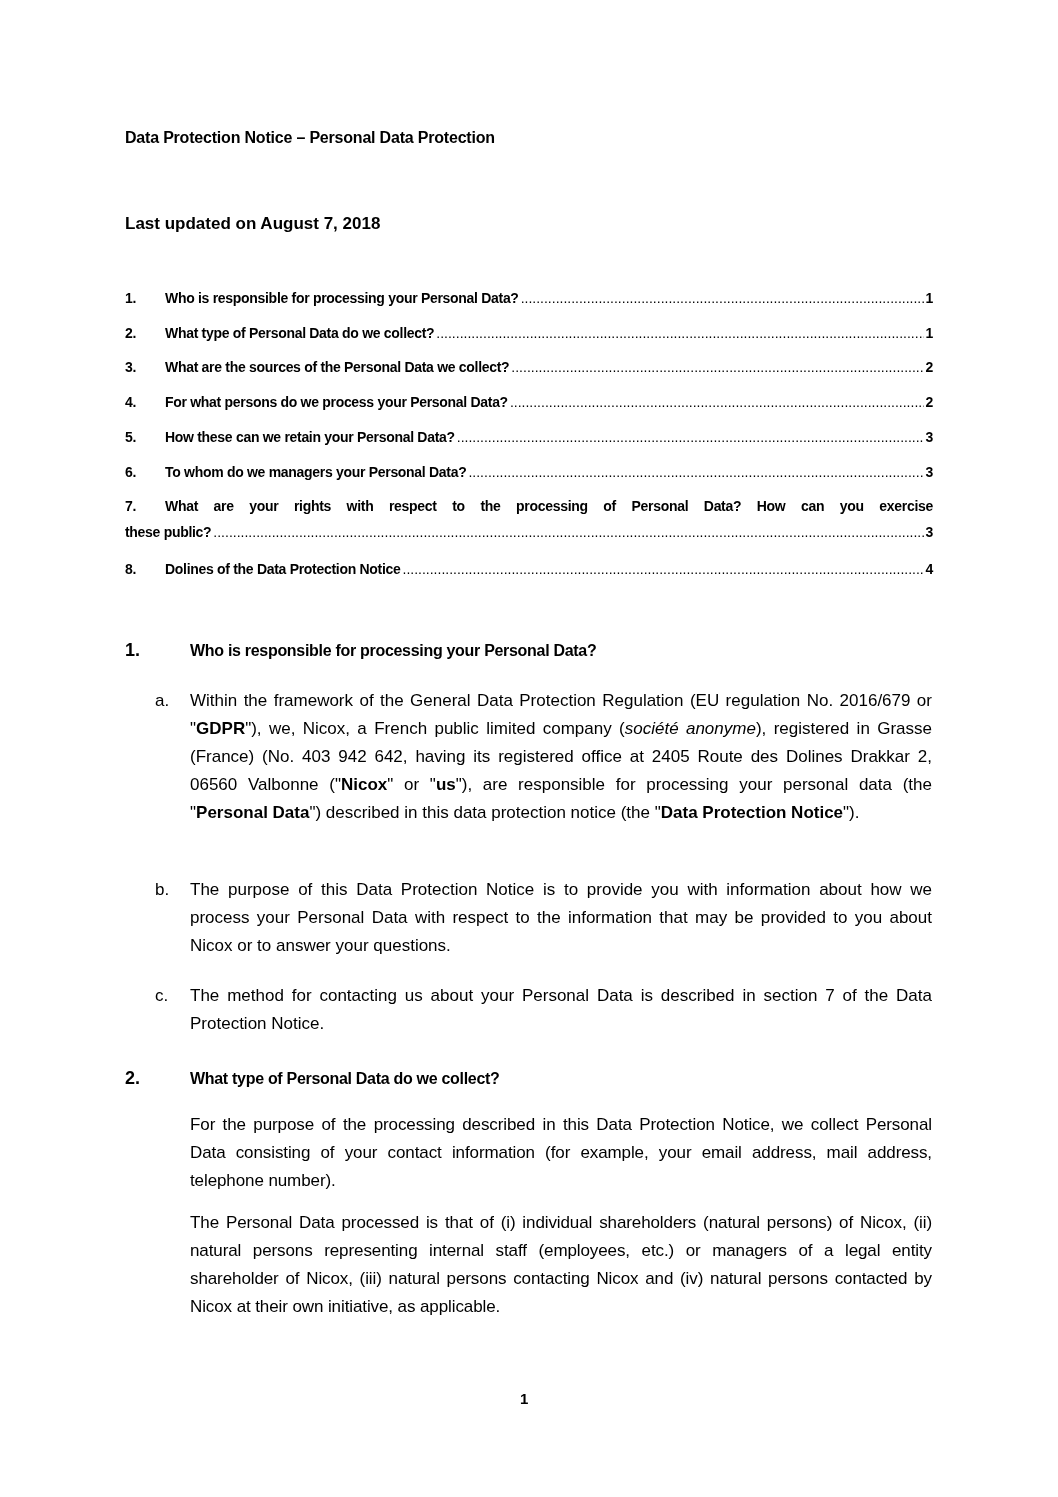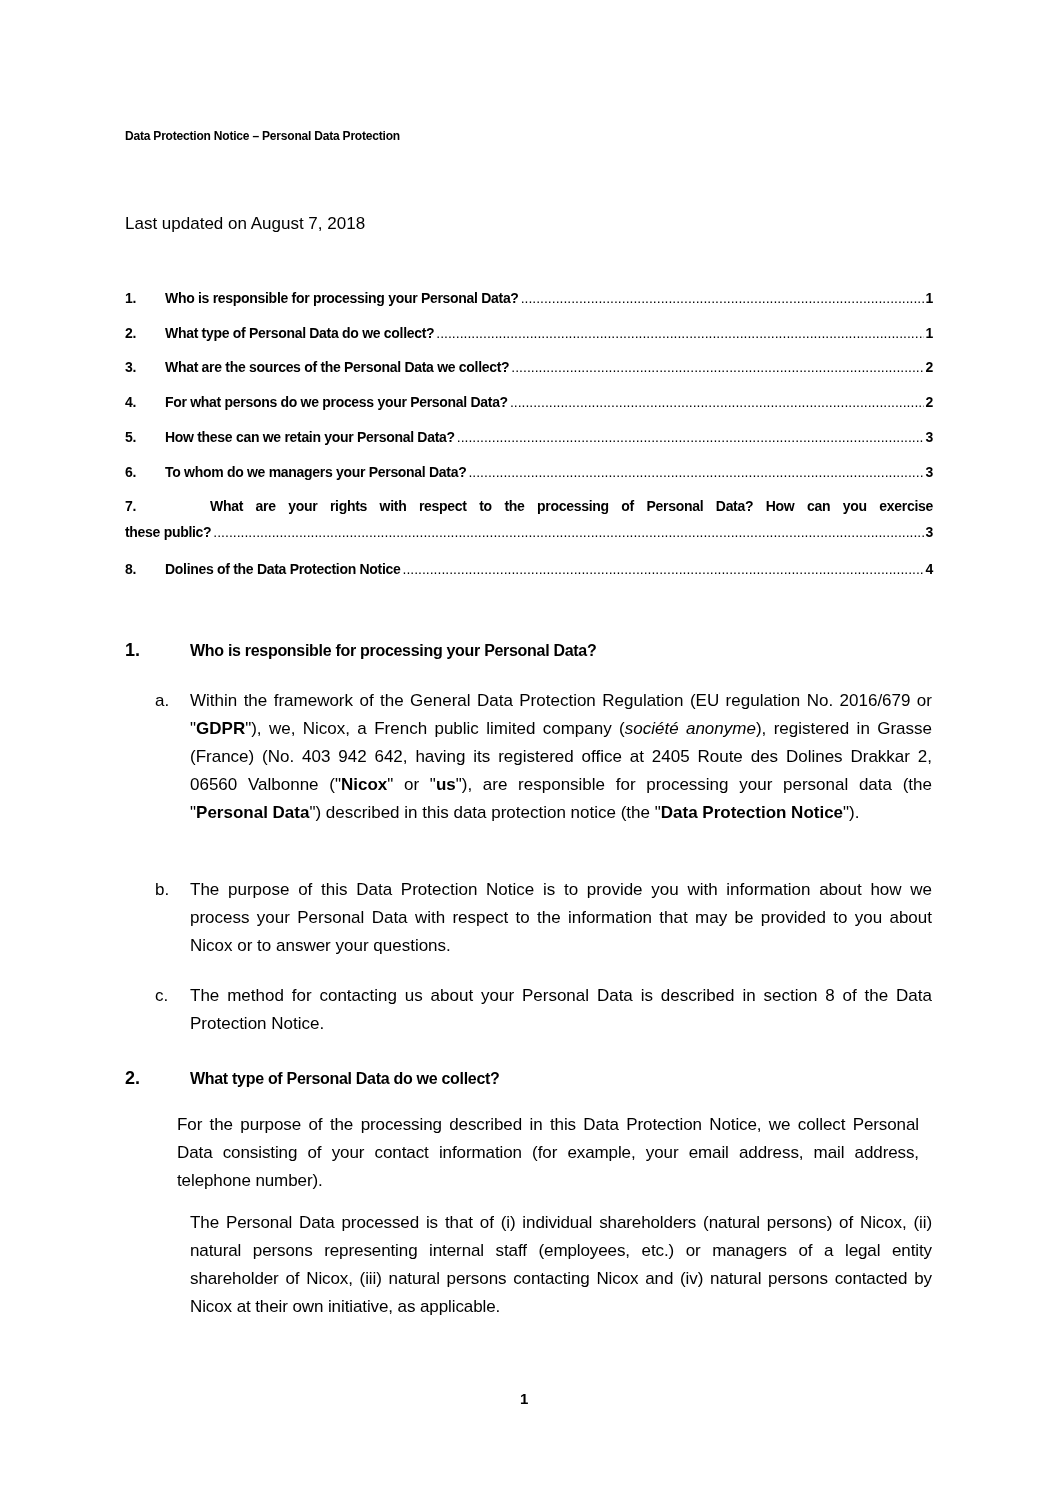--- a/index.html
+++ b/index.html
@@ -1,19 +1,19 @@
 <!DOCTYPE html>
 <html><head>
 <meta charset="utf-8">
 <style>
   html, body { margin: 0; padding: 0; background: #ffffff; }
   body { width: 1058px; height: 1497px; position: relative; overflow: hidden;
          font-family: "Liberation Sans", sans-serif; color: #000; }
-  .abs { position: absolute; }
-  .title { left: 125px; top: 129px; font-size: 12px; font-weight: bold; letter-spacing: -0.2px; }
+  .abs { position: absolute; font-weight: bold; }
+  .title { left: 125px; top: 129px; font-size: 16px; font-weight: bold; letter-spacing: -0.2px; }
   .updated { left: 125px; top: 214px; font-size: 17px; }
   .toc-row { position: absolute; left: 125px; width: 808px; height: 22px;
              font-size: 14px; font-weight: bold; display: flex; align-items: baseline;
              letter-spacing: -0.3px; }
   .toc-num { width: 40px; flex: none; }
   .toc-text { flex: none; white-space: nowrap; }
   .toc-dots { flex: 1; overflow: hidden; white-space: nowrap; font-weight: normal;
               margin: 0 2px; color: #000; }
   .toc-dots::after { content: "........................................................................................................................................................................................................................................................"; letter-spacing: 0px; }
   .toc-page { flex: none; }
@@ -72,21 +72,21 @@
   </div>
   <div class="toc-row" style="top:464px">
     <span class="toc-num">6.</span>
     <span class="toc-text">To whom do we managers your Personal Data?</span>
     <span class="toc-dots"></span>
     <span class="toc-page">3</span>
   </div>
   <div class="toc-long" style="top:498px">
     <div class="l1" style="display:flex;">
       <span class="toc-num">7.</span>
-      <span style="flex:1; text-align:justify; text-align-last:justify;margin-left:45px;">What are your rights with respect to the processing of Personal Data? How can you exercise</span>
+      <span style="flex:1; text-align:justify; text-align-last:justify;">What are your rights with respect to the processing of Personal Data? How can you exercise</span>
     </div>
     <div class="toc-row" style="position:relative; left:0; top:0;">
       <span class="toc-text">these public?</span>
       <span class="toc-dots"></span>
       <span class="toc-page">3</span>
     </div>
   </div>
   <div class="toc-row" style="top:561px">
     <span class="toc-num">8.</span>
     <span class="toc-text">Dolines of the Data Protection Notice</span>
@@ -105,24 +105,24 @@
   <span class="item-body" id="item-a-body"><span>Within the framework of the General Data Protection Regulation (EU regulation No. 2016/679 or "</span><b>GDPR</b><span>"), we, Nicox, a French public limited company (</span><i>société anonyme</i><span>), registered in Grasse (France) (No. 403 942 642, having its registered office at 2405 Route des Dolines Drakkar 2, 06560 Valbonne ("</span><b>Nicox</b><span>" or "</span><b>us</b><span>"), are responsible for processing your personal data (the "</span><b>Personal Data</b><span>") described in this data protection notice (the "</span><b>Data Protection Notice</b><span>").</span></span>
 </div>
 
 <div class="item" style="top:876px">
   <span class="item-label">b.</span>
   <span class="item-body">The purpose of this Data Protection Notice is to provide you with information about how we process your Personal Data with respect to the information that may be provided to you about Nicox or to answer your questions.</span>
 </div>
 
 <div class="item" style="top:982px">
   <span class="item-label">c.</span>
-  <span class="item-body">The method for contacting us about your Personal Data is described in section 8 of the Data Protection Notice.</span>
+  <span class="item-body">The method for contacting us about your Personal Data is described in section 7 of the Data Protection Notice.</span>
 </div>
 
 <div class="sec-head" style="top:1068px">
   <span class="sec-num">2.</span>
   <span class="sec-title">What type of Personal Data do we collect?</span>
 </div>
 
-<div class="para" style="left:177px; width:742px; top:1111px">For the purpose of the processing described in this Data Protection Notice, we collect Personal Data consisting of your contact information (for example, your email address, mail address, telephone number).</div>
+<div class="para" style="left:190px; width:742px; top:1111px">For the purpose of the processing described in this Data Protection Notice, we collect Personal Data consisting of your contact information (for example, your email address, mail address, telephone number).</div>
 <div class="para" style="left:190px; width:742px; top:1209px">The Personal Data processed is that of (i) individual shareholders (natural persons) of Nicox, (ii) natural persons representing internal staff (employees, etc.) or managers of a legal entity shareholder of Nicox, (iii) natural persons contacting Nicox and (iv) natural persons contacted by Nicox at their own initiative, as applicable.</div>
 
 <div class="abs pagenum">1</div>
 
 </body></html>

